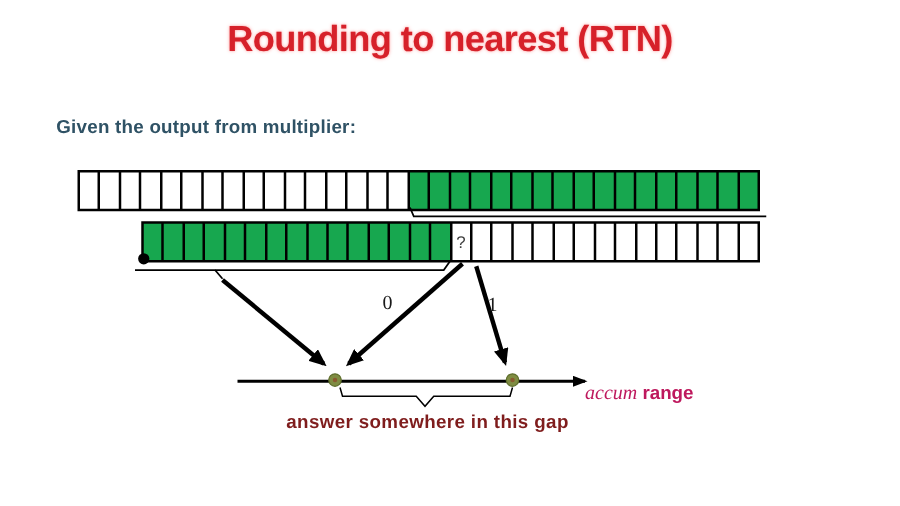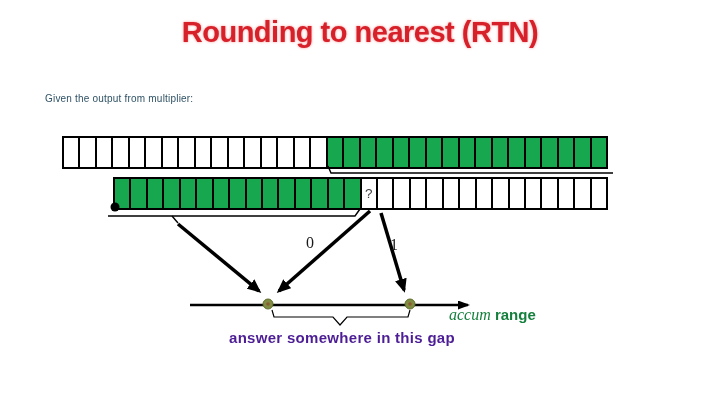--- a/index.html
+++ b/index.html
@@ -8,21 +8,21 @@
     overflow:hidden; font-family:"Liberation Sans", sans-serif;
   }
   .title {
     position:absolute; top:16px; left:0; width:720px; text-align:center;
     font-size:29px; font-weight:700; letter-spacing:-0.5px;
     color:var(--title-red,#d6212a);
     text-shadow:0 0 3px rgba(255,150,150,.85), 0 0 1px rgba(255,190,190,.9);
   }
   .intro {
     position:absolute; left:45px; top:93px;
-    font-size:10px; font-weight:400; letter-spacing:0.2px;
+    font-size:15px; font-weight:700; letter-spacing:0.2px;
     color:var(--intro-teal,#2f5265);
   }
   .bitrow {
     position:absolute; display:flex; gap:2px;
     background:#000; padding:2px; box-sizing:border-box; height:33px;
   }
   .row1 { left:62px;  top:136px; width:546px; }
   .row2 { left:113px; top:177px; width:495px; }
   .cell { flex:1 1 0; background:#fff; display:flex; align-items:center; justify-content:center; }
   .cell.green { background:var(--cell-green,#17a74f); }
@@ -31,23 +31,23 @@
   .ovl-thin   { stroke:#000; stroke-width:1.4; fill:none; }
   .ovl-thick  { stroke:#000; stroke-width:3.5; fill:none; }
   .ovl-axis   { stroke:#000; stroke-width:2.4; fill:none; }
   .dot-outer  { fill:var(--dot-olive,#7f8c42); stroke:var(--dot-olive-dark,#5f6f2d); stroke-width:1; }
   .dot-inner  { fill:var(--dot-center,#8a5a30); }
   .lbl { position:absolute; font-family:"Liberation Serif", serif; font-size:16px; color:#1a1a1a; }
   .lbl.zero { left:306px; top:234px; }
   .lbl.one  { left:390px; top:236px; }
   .gap-note {
     position:absolute; left:229px; top:329px;
-    font-size:15px; font-weight:700; letter-spacing:0.3px; color:#4c1d95;
+    font-size:15px; font-weight:700; letter-spacing:0.3px; color:#7f1d1d;
   }
-  .range-label { position:absolute; left:449px; top:306px; font-size:15px; color:#15803d; }
+  .range-label { position:absolute; left:468px; top:306px; font-size:15px; color:#be185d; }
   .range-label .it { font-family:"Liberation Serif", serif; font-style:italic; font-size:16px; }
   .range-label .rest { font-weight:600; }
   .pagenum { position:absolute; left:678px; top:382px; font-size:16px; color:var(--page-gray,#7f7f7f); }
 </style>
 </head>
 <body>
 
 <div class="slide">
 
   <div class="title">Rounding to nearest (RTN)</div>

